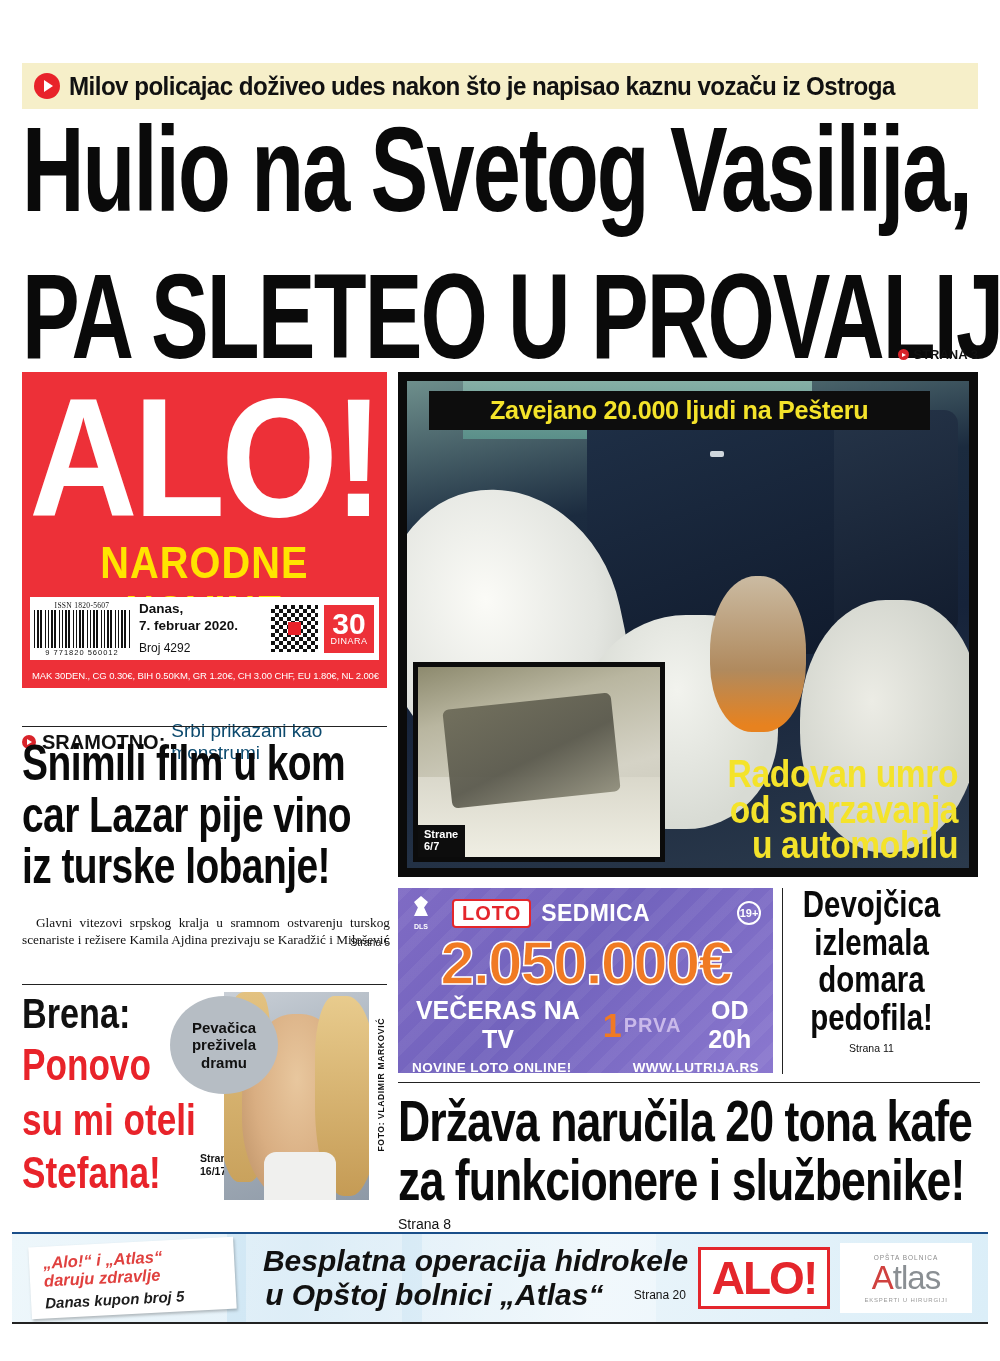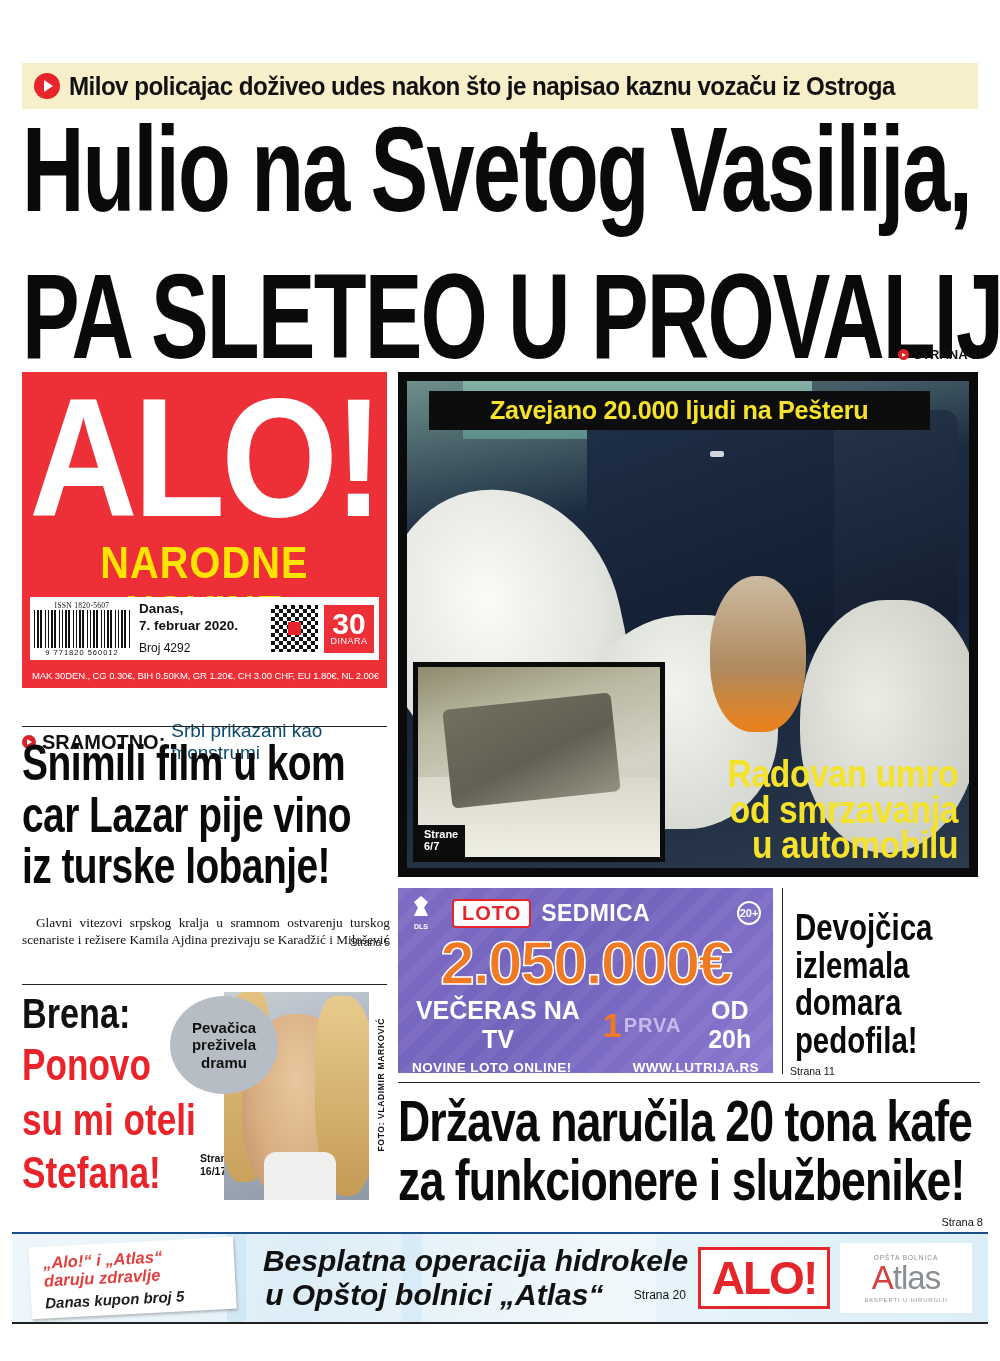--- a/index.html
+++ b/index.html
@@ -245,33 +245,33 @@
   .prva-mark{ display:inline-flex; align-items:center; gap:2px;}
   .prva-1{ color:#f07a23; font-weight:bold; font-size:34px; line-height:1;}
   .prva-txt{ color:#c9b9ea; font-weight:bold; font-size:20px; letter-spacing:1px;}
   .lotto-bottom {
     position:relative; display:flex; justify-content:space-between;
     padding:6px 14px 0 14px; color:#fff; font-weight:bold; font-size:13.5px; letter-spacing:0.4px;
   }
 
   
   .vrule{position:absolute;left:782px;top:888px;width:1px;height:186px;background:#222;}
-  .devojcica{ position:absolute; left:790px; top:886px; width:195px; margin-top:23px;}
+  .devojcica{ position:absolute; left:774px; top:886px; width:195px; text-align:center;}
   .dev-line{ font-weight:bold; font-size:31px; line-height:1.02; color:#0a0a0a;
              transform:scaleX(0.95) scaleY(1.2); transform-origin:center top; margin-bottom:6px; white-space:nowrap;}
   .dev-page{ font-size:10.5px; color:#111; margin-top:12px; }
   .hrule-dev{position:absolute;left:790px;top:1082px;width:190px;height:1px;background:#222;}
 
   
   .hr-wide{position:absolute;left:398px;top:1082px;width:580px;height:1px;background:#222;}
   .drzava{ position:absolute; left:398px; top:1092px; width:585px; }
   .dz-line{ font-weight:bold; font-size:47px; line-height:1.0; color:#0a0a0a;
             transform:scaleX(0.95) scaleY(1.22); transform-origin:left top;
             letter-spacing:-1px; white-space:nowrap; margin-bottom:12px;}
-  .dz-page{ font-size:11px; text-align:right; color:#111; margin-top:18px; }
+  .dz-page{ font-size:14px; color:#111; margin-top:18px; }
 
   
   .banner {
     position:absolute; left:12px; top:1232px; width:976px; height:92px;
     background:linear-gradient(100deg,#dff0f8 0%,#cfe6f4 30%,#e9f4fa 60%,#dbeef8 100%);
     border-top:2px solid #1a4f8a; border-bottom:2px solid #222;
     display:flex; align-items:center; overflow:hidden;
   }
   .banner::before{
     content:""; position:absolute; inset:0;
@@ -422,21 +422,21 @@
     </div>
   </div>
 
   <div class="lotto">
     <div class="lotto-top">
       <div class="dls">
           <span>DLS</span>
         </div>
       <div class="loto-word">LOTO</div>
       <div class="sedmica">SEDMICA</div>
-      <div class="age">20+</div>
+      <div class="age">19+</div>
     </div>
     <div class="jackpot">2.050.000€</div>
     <div class="veceras">
       <span>VEČERAS NA TV</span>
       <span class="prva-mark">
         <span class="prva-1">1</span>
         <span class="prva-txt">PRVA</span>
       </span>
       <span>OD 20h</span>
     </div>

